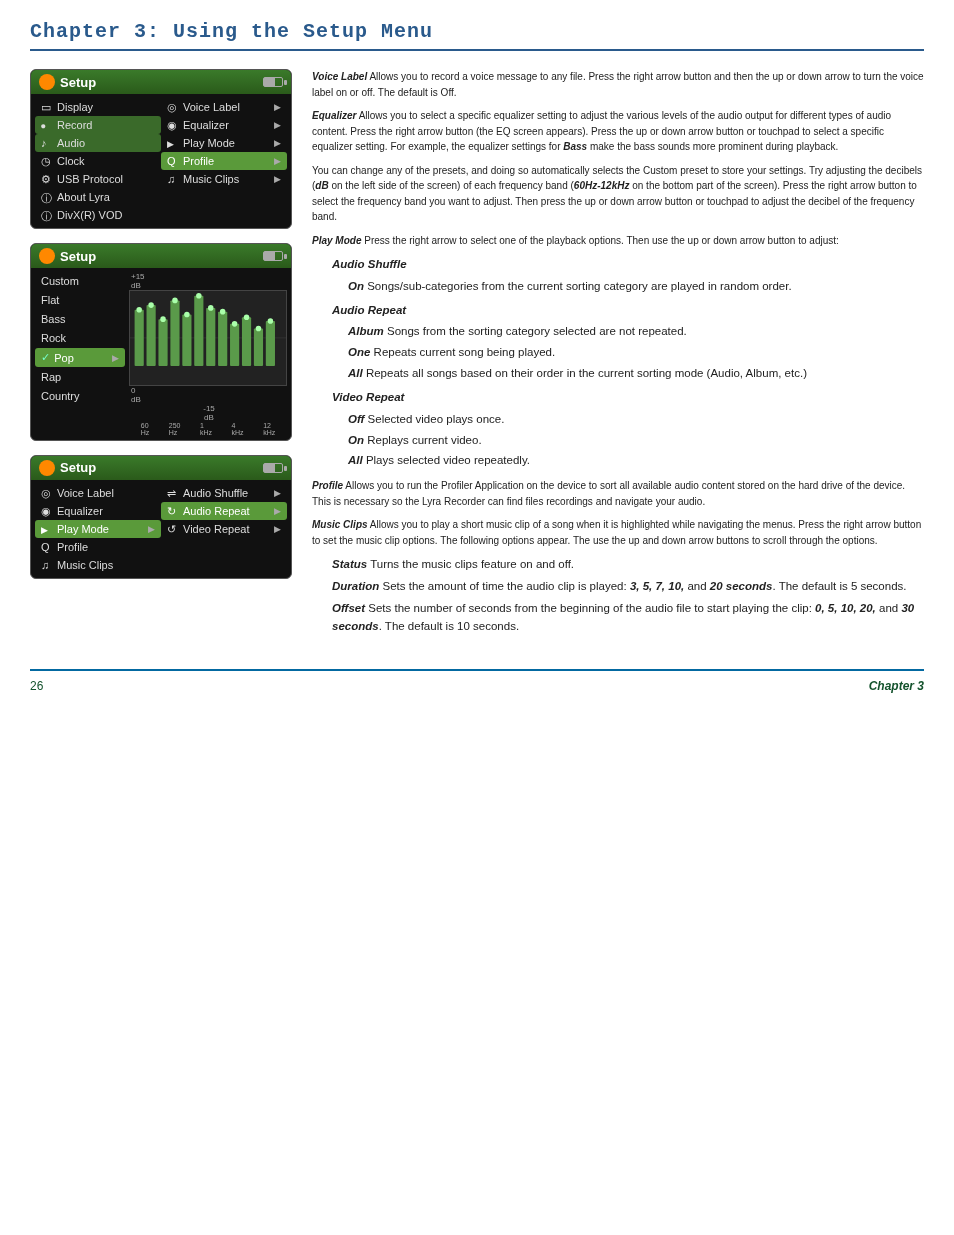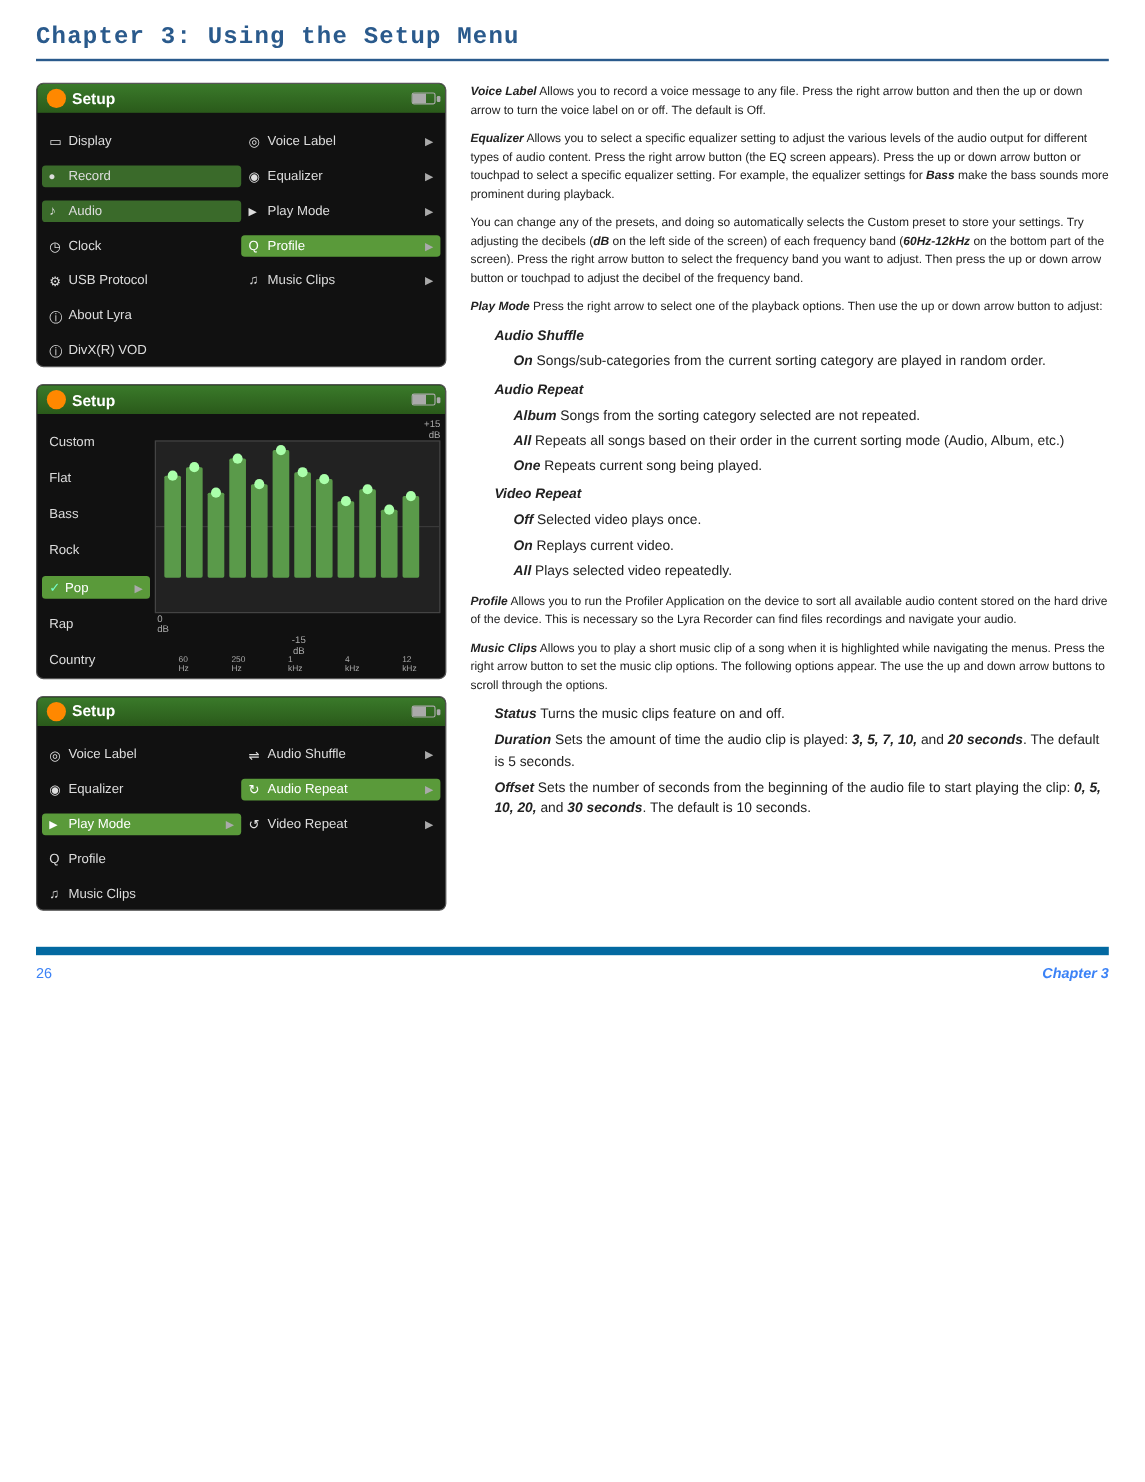--- a/index.html
+++ b/index.html
@@ -24,21 +24,21 @@
       letter-spacing: 1px;
     }
 
     .main-layout {
       display: flex;
       gap: 20px;
     }
 
     
     .left-col {
-      width: 342px;
+      width: 262px;
       flex-shrink: 0;
       display: flex;
       flex-direction: column;
       gap: 14px;
     }
 
     
     .right-col {
       flex: 1;
     }
@@ -114,21 +114,20 @@
     .menu-item {
       padding: 3px 6px;
       display: flex;
       align-items: center;
       gap: 4px;
       font-size: 11px;
       color: #ddd;
       white-space: nowrap;
       cursor: pointer;
       border-radius: 3px;
-      margin-top: 11px;
     }
 
     .menu-item.highlighted {
       background: #5a9a3a;
       color: #fff;
     }
 
     .menu-item.selected-left {
       background: #3a6a2a;
     }
@@ -228,22 +227,22 @@
     }
 
     
     .page-footer {
       display: flex;
       justify-content: space-between;
       align-items: center;
       margin-top: 30px;
       padding-top: 8px;
       font-size: 12px;
-      color: #3b82f6;
-      border-top: 7px solid #0369a1;
+      color: #14532d;
+      border-top: 2px solid #0369a1;
     }
 
     .footer-page-num { font-weight: normal; }
     .footer-chapter { font-weight: bold; font-style: italic; }
 
     
     .ico-display::before { content: '▭'; }
     .ico-record::before { content: '⏺'; font-size:9px; }
     .ico-audio::before { content: '♪'; }
     .ico-clock::before { content: '◷'; }
@@ -372,21 +371,21 @@
             <span class="item-arrow">▶</span>
           </div>
           <div class="menu-item">
               <span>Rap</span>
             </div>
           <div class="menu-item">
               <span>Country</span>
             </div>
         </div>
         <div class="eq-right">
-          <div style="font-size:8px;color:#aaa;text-align:right;padding-left:2px;">+15<br>dB</div>
+          <div style="font-size:8px;color:#aaa;text-align:left;padding-left:2px;">+15<br>dB</div>
           <div class="eq-graph">
             <svg width="100%" height="100%" viewBox="0 0 170 100" preserveAspectRatio="none">
 
               <line x1="0" y1="50" x2="170" y2="50" stroke="#444" stroke-width="0.5"></line>
 
               <rect x="5" y="20" width="10" height="60" fill="#5a9a4a" rx="1"></rect>
               <rect x="18" y="15" width="10" height="65" fill="#5a9a4a" rx="1"></rect>
               <rect x="31" y="30" width="10" height="50" fill="#5a9a4a" rx="1"></rect>
               <rect x="44" y="10" width="10" height="70" fill="#5a9a4a" rx="1"></rect>
               <rect x="57" y="25" width="10" height="55" fill="#5a9a4a" rx="1"></rect>
@@ -506,24 +505,24 @@
       <em>On</em>  Songs/sub-categories from the current sorting category are played in random order.
     </div>
 
     <div class="indent-block" style="margin-top:6px;">
       <em>Audio Repeat</em>
     </div>
     <div class="indent-block2">
       <em>Album</em>  Songs from the sorting category selected are not repeated.
     </div>
     <div class="indent-block2">
+      <em>One</em>  Repeats current song being played.
+    </div>
+    <div class="indent-block2">
       <em>All</em>  Repeats all songs based on their order in the current sorting mode (Audio, Album, etc.)
-    </div>
-    <div class="indent-block2">
-      <em>One</em>  Repeats current song being played.
     </div>
 
     <div class="indent-block" style="margin-top:6px;">
       <em>Video Repeat</em>
     </div>
     <div class="indent-block2">
       <em>Off</em>  Selected video plays once.
     </div>
     <div class="indent-block2">
       <em>On</em>  Replays current video.

